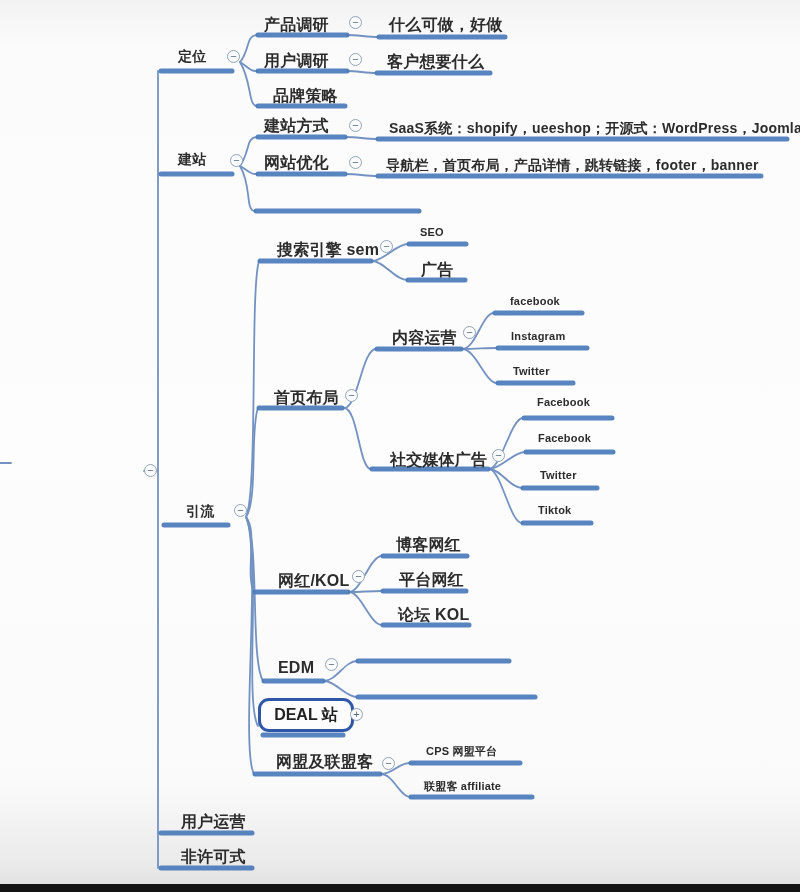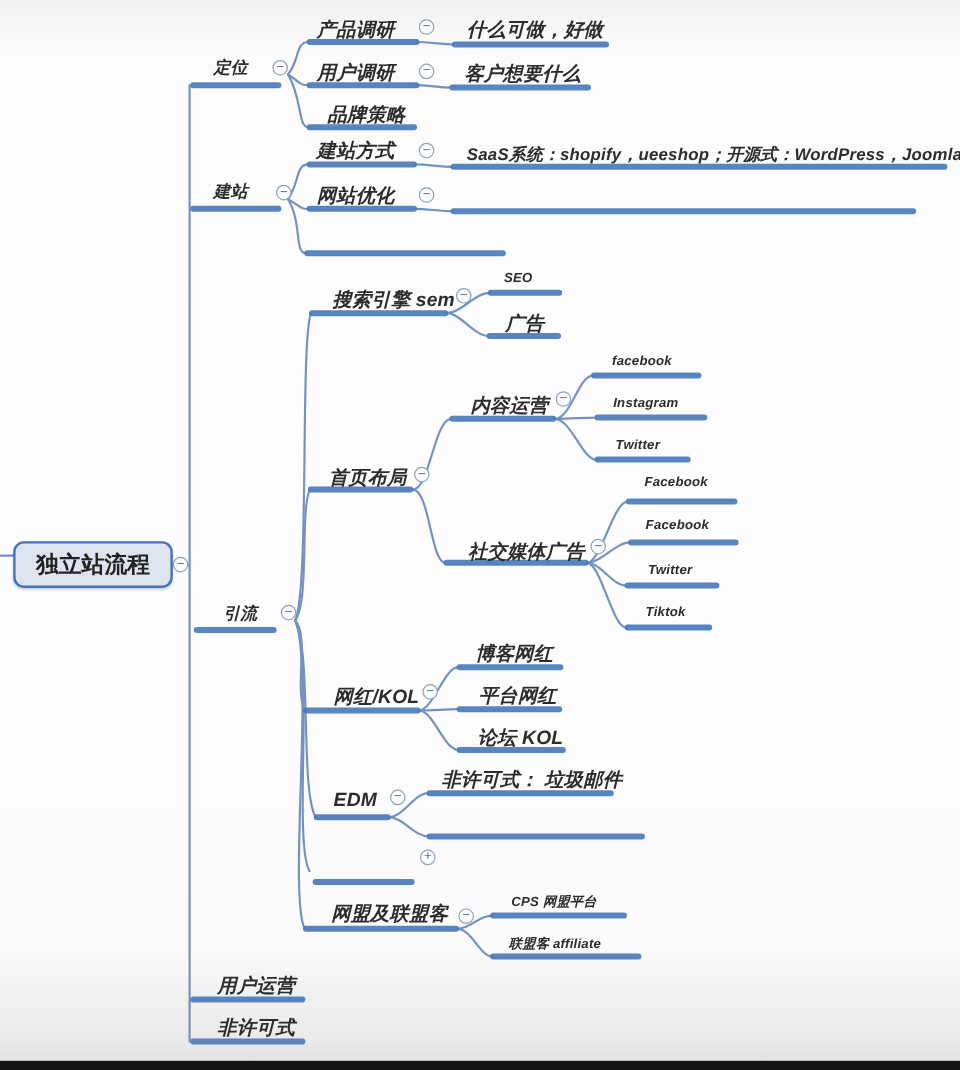--- a/index.html
+++ b/index.html
@@ -2,21 +2,21 @@
 <html><head>
 <meta charset="utf-8">
 <style>
   html,body{margin:0;padding:0;background:#ffffff;}
   .stage{
     position:relative;width:800px;height:892px;overflow:hidden;
     background:linear-gradient(180deg,#f2f2f2 0%,#fbfbfb 5%,#fdfdfd 50%,#fafafa 88%,#eaeaea 97%,#e2e2e2 99%);
     font-family:"Liberation Sans","DejaVu Sans",sans-serif;
   }
   .links{position:absolute;left:0;top:0;}
-  .lbl{position:absolute;white-space:nowrap;color:#2c2c2c;font-weight:700;letter-spacing:.2px;font-style:italic;}
+  .lbl{position:absolute;white-space:nowrap;color:#2c2c2c;font-weight:700;letter-spacing:.2px;}
   .s17{font-size:14px}
   .s16{font-size:16px}
   .s15{font-size:11px}
   .s14{font-size:14px}
   .badge{
     position:absolute;width:13px;height:13px;box-sizing:border-box;
     border:1.4px solid #93a2b8;border-radius:50%;background:#fbfcfe;
     color:#5a6b85;font-size:11px;font-weight:400;
     display:flex;align-items:center;justify-content:center;line-height:1;
   }
@@ -132,23 +132,20 @@
       <line x1="264" y1="681" x2="323" y2="681"></line>
       <line x1="358" y1="661" x2="509" y2="661"></line>
       <line x1="358" y1="697" x2="535" y2="697"></line>
       <line x1="263" y1="735" x2="343" y2="735"></line>
       <line x1="255" y1="774" x2="380" y2="774"></line>
       <line x1="411" y1="763" x2="520" y2="763"></line>
       <line x1="411" y1="797" x2="532" y2="797"></line>
     </g>
   </svg>
 
-  <div class="root-box">
-    <span>独立站流程</span>
-  </div>
   <span class="badge" style="left:144px;top:464px">−</span>
 
   <div class="lbl s17" style="left:178px;top:48px">定位</div>
   <span class="badge" style="left:227px;top:50px">−</span>
   <div class="lbl s17" style="left:178px;top:151px">建站</div>
   <span class="badge" style="left:230px;top:154px">−</span>
   <div class="lbl s17" style="left:186px;top:503px">引流</div>
   <span class="badge" style="left:234px;top:504px">−</span>
   <div class="lbl s16" style="left:181px;top:812px">用户运营</div>
   <div class="lbl s16" style="left:181px;top:847px">非许可式</div>
@@ -159,20 +156,21 @@
   <div class="lbl s16" style="left:264px;top:51px">用户调研</div>
   <span class="badge" style="left:349px;top:53px">−</span>
   <div class="lbl s16" style="left:387px;top:52px">客户想要什么</div>
   <div class="lbl s16" style="left:273px;top:86px">品牌策略</div>
 
   <div class="lbl s16" style="left:264px;top:116px">建站方式</div>
   <span class="badge" style="left:349px;top:119px">−</span>
   <div class="lbl s14" style="left:389px;top:120px">SaaS系统：shopify，ueeshop；开源式：WordPress，Joomla</div>
   <div class="lbl s16" style="left:264px;top:153px">网站优化</div>
   <span class="badge" style="left:349px;top:156px">−</span>
+  <div class="lbl s14" style="left:386px;top:157px">导航栏，首页布局，产品详情，跳转链接，footer，banner</div>
 
   <div class="lbl s16" style="left:277px;top:240px">搜索引擎 sem</div>
   <span class="badge" style="left:380px;top:240px">−</span>
   <div class="lbl s15" style="left:420px;top:226px">SEO</div>
   <div class="lbl s16" style="left:421px;top:260px">广告</div>
 
   <div class="lbl s16" style="left:274px;top:388px">首页布局</div>
   <span class="badge" style="left:345px;top:389px">−</span>
 
   <div class="lbl s16" style="left:392px;top:328px">内容运营</div>
@@ -189,22 +187,24 @@
   <div class="lbl s15" style="left:538px;top:504px">Tiktok</div>
 
   <div class="lbl s16" style="left:278px;top:571px">网红/KOL</div>
   <span class="badge" style="left:352px;top:570px">−</span>
   <div class="lbl s16" style="left:396px;top:535px">博客网红</div>
   <div class="lbl s16" style="left:399px;top:570px">平台网红</div>
   <div class="lbl s16" style="left:398px;top:605px">论坛 KOL</div>
 
   <div class="lbl s16" style="left:278px;top:659px">EDM</div>
   <span class="badge" style="left:325px;top:658px">−</span>
-  <div class="lbl s16" style="left:368px;top:640px">非许可式： 垃圾邮件</div>
-
+
+  <div class="deal-box">
+    <span>DEAL 站</span>
+  </div>
   <span class="badge" style="left:350px;top:708px">+</span>
 
   <div class="lbl s16" style="left:276px;top:752px">网盟及联盟客</div>
   <span class="badge" style="left:382px;top:757px">−</span>
   <div class="lbl s15" style="left:426px;top:744px">CPS 网盟平台</div>
   <div class="lbl s15" style="left:424px;top:779px">联盟客 affiliate</div>
 
   <div class="bottom-bar"></div>
 </div>
 

